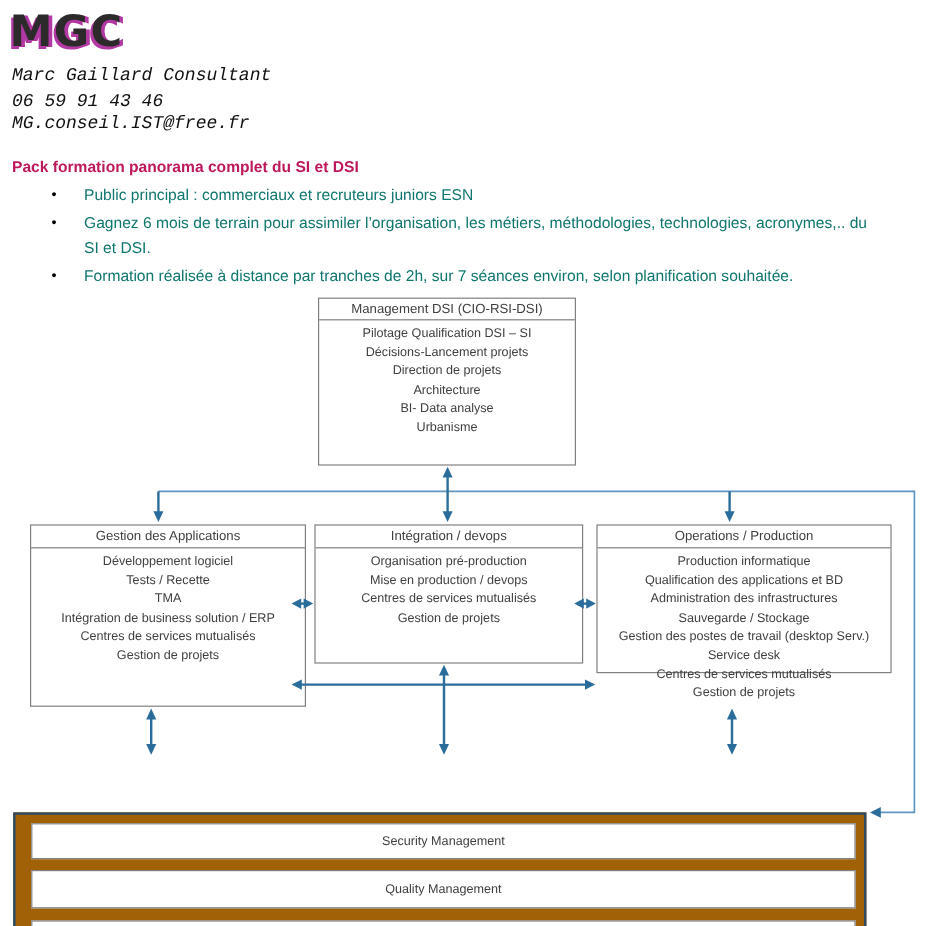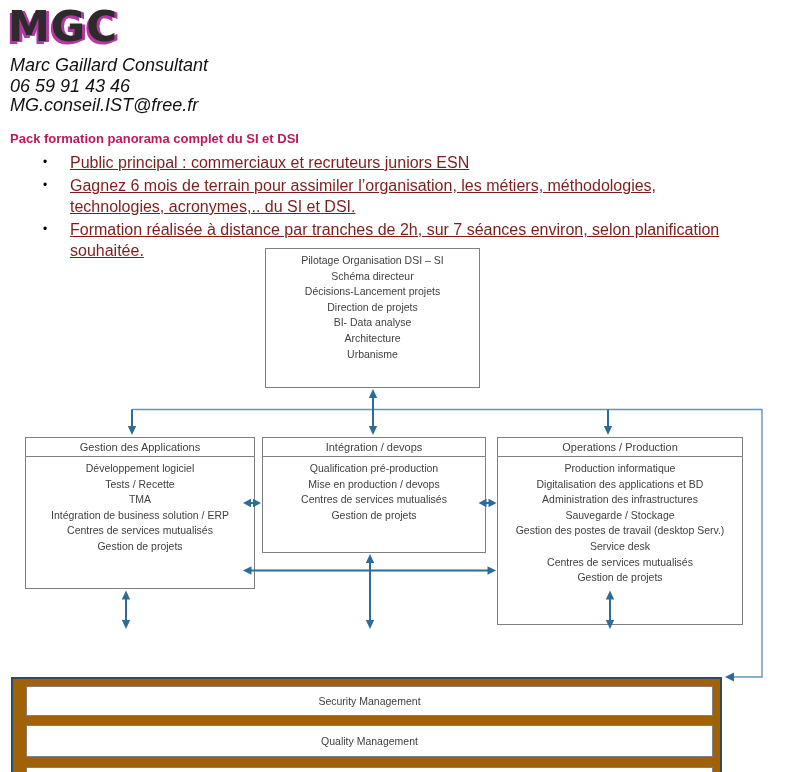--- a/index.html
+++ b/index.html
@@ -17,54 +17,54 @@
     position:relative;
     width:787px;height:772px;
     background:#fff;
     font-family:"Liberation Sans","DejaVu Sans",sans-serif;
     overflow:hidden;
   }
   
   .logo{
     position:absolute;left:8px;top:2px;
     font-family:"DejaVu Sans","Liberation Sans",sans-serif;
-    font-weight:900;font-size:42px;line-height:50px;letter-spacing:1px;
+    font-weight:900;font-size:36px;line-height:50px;letter-spacing:1px;
     color:var(--logo-text);
     text-shadow:-2px 3px 0 var(--logo-accent),3px 1px 0 var(--logo-accent);
   }
-  .contact{position:absolute;left:10px;font-style:italic;font-size:18px;color:#111;}
+  .contact{position:absolute;left:10px;font-style:italic;font-size:15px;color:#111;font-family:Liberation Mono, monospace;}
   .contact.name{top:55px;}
   .contact.phone{top:76px;}
   .contact.email{top:95px;}
   
   .intro-title{position:absolute;left:10px;top:131px;font-size:13px;font-weight:bold;color:#be185d;}
   .bullets{position:absolute;left:43px;top:152px;width:700px;list-style:none;}
   .bullets li{display:flex;margin-bottom:2px;}
   .bullets .dot{width:27px;flex:0 0 27px;font-size:12px;line-height:21px;color:#000;}
-  .bullets .txt{width:655px;font-size:16px;line-height:21px;color:#7f1d1d;text-decoration:underline;}
+  .bullets .txt{width:655px;font-size:13px;line-height:21px;color:#0f766e;}
   
   .dbox{
     position:absolute;background:#fff;
     border:1.5px solid var(--box-border);
     color:var(--diagram-text);
   }
   .dbox .hd{
     border-bottom:1.5px solid var(--box-border);
     text-align:center;font-size:11px;
     display:flex;align-items:center;justify-content:center;
   }
   .dbox .items{padding-top:4px;}
   .dbox .items .item{
     text-align:center;font-size:10.5px;line-height:15.6px;white-space:nowrap;
   }
   .box-management{left:265px;top:248px;width:215px;height:140px;}
   .box-management .hd{height:18px;}
   .box-apps{left:25px;top:437px;width:230px;height:152px;}
   .box-integration{left:262px;top:437px;width:224px;height:116px;}
-  .box-operations{left:497px;top:437px;width:246px;height:188px;}
+  .box-operations{left:497px;top:437px;width:246px;height:124px;}
   .box-apps .hd,.box-integration .hd,.box-operations .hd{height:19px;}
   
   .outer-box{
     position:absolute;left:11px;top:630px;width:711px;height:130px;
     border:2px solid var(--outer-border);background:#a16207;margin-top:47px;
   }
   .tbox{
     position:absolute;left:13px;width:687px;
     border:1.5px solid var(--box-border);
     display:flex;align-items:center;justify-content:center;
@@ -99,58 +99,58 @@
       <span class="dot">•</span>
       <span class="txt">Gagnez 6 mois de terrain pour assimiler l’organisation, les métiers, méthodologies, technologies, acronymes,.. du SI et DSI.</span>
     </li>
     <li>
       <span class="dot">•</span>
       <span class="txt">Formation réalisée à distance par tranches de 2h, sur 7 séances environ, selon planification souhaitée.</span>
     </li>
   </ul>
 
   <div class="dbox box-management">
-    <div class="items">
-        <div class="item">Pilotage Organisation DSI – SI</div>
-        <div class="item">Schéma directeur</div>
+    <div class="hd">Management DSI (CIO-RSI-DSI)</div>
+    <div class="items">
+        <div class="item">Pilotage Qualification DSI – SI</div>
         <div class="item">Décisions-Lancement projets</div>
         <div class="item">Direction de projets</div>
+        <div class="item">Architecture</div>
         <div class="item">BI- Data analyse</div>
-        <div class="item">Architecture</div>
         <div class="item">Urbanisme</div>
       </div>
   </div>
 
   <div class="dbox box-apps">
     <div class="hd">Gestion des Applications</div>
     <div class="items">
         <div class="item">Développement logiciel</div>
         <div class="item">Tests / Recette</div>
         <div class="item">TMA</div>
         <div class="item">Intégration de business solution / ERP</div>
         <div class="item">Centres de services mutualisés</div>
         <div class="item">Gestion de projets</div>
       </div>
   </div>
 
   <div class="dbox box-integration">
     <div class="hd">Intégration / devops</div>
     <div class="items">
-        <div class="item">Qualification pré-production</div>
+        <div class="item">Organisation pré-production</div>
         <div class="item">Mise en production / devops</div>
         <div class="item">Centres de services mutualisés</div>
         <div class="item">Gestion de projets</div>
       </div>
   </div>
 
   <div class="dbox box-operations">
     <div class="hd">Operations / Production</div>
     <div class="items">
         <div class="item">Production informatique</div>
-        <div class="item">Digitalisation des applications et BD</div>
+        <div class="item">Qualification des applications et BD</div>
         <div class="item">Administration des infrastructures</div>
         <div class="item">Sauvegarde / Stockage</div>
         <div class="item">Gestion des postes de travail (desktop Serv.)</div>
         <div class="item">Service desk</div>
         <div class="item">Centres de services mutualisés</div>
         <div class="item">Gestion de projets</div>
       </div>
   </div>
 
   <div class="outer-box">

